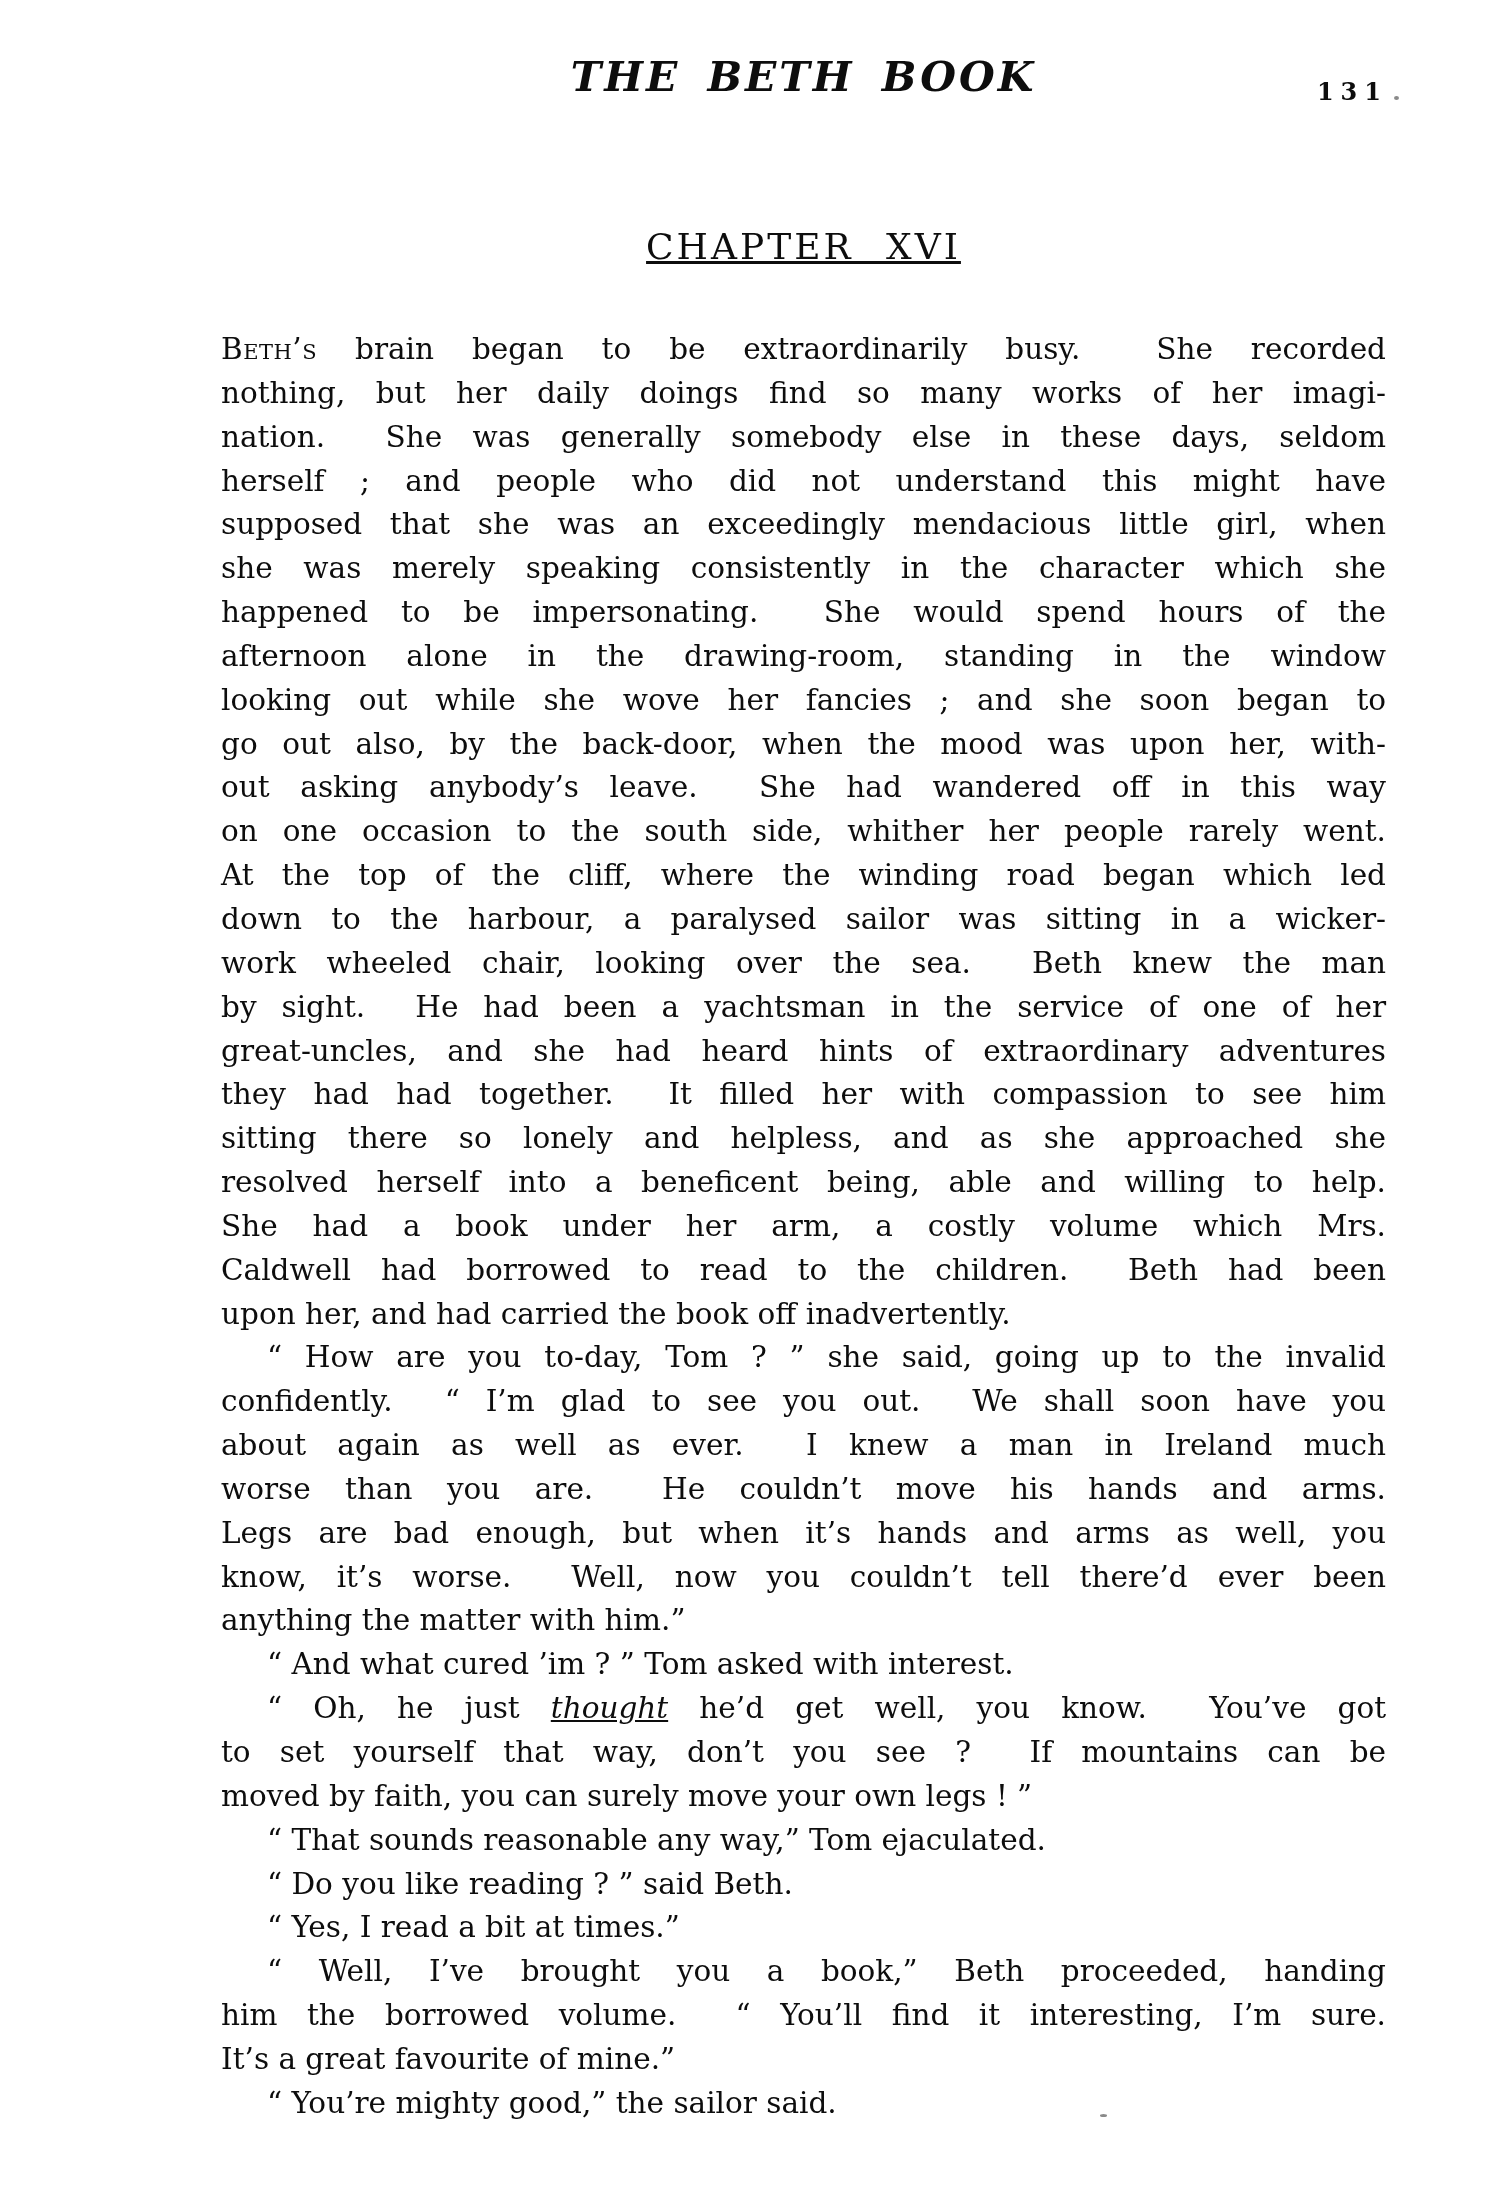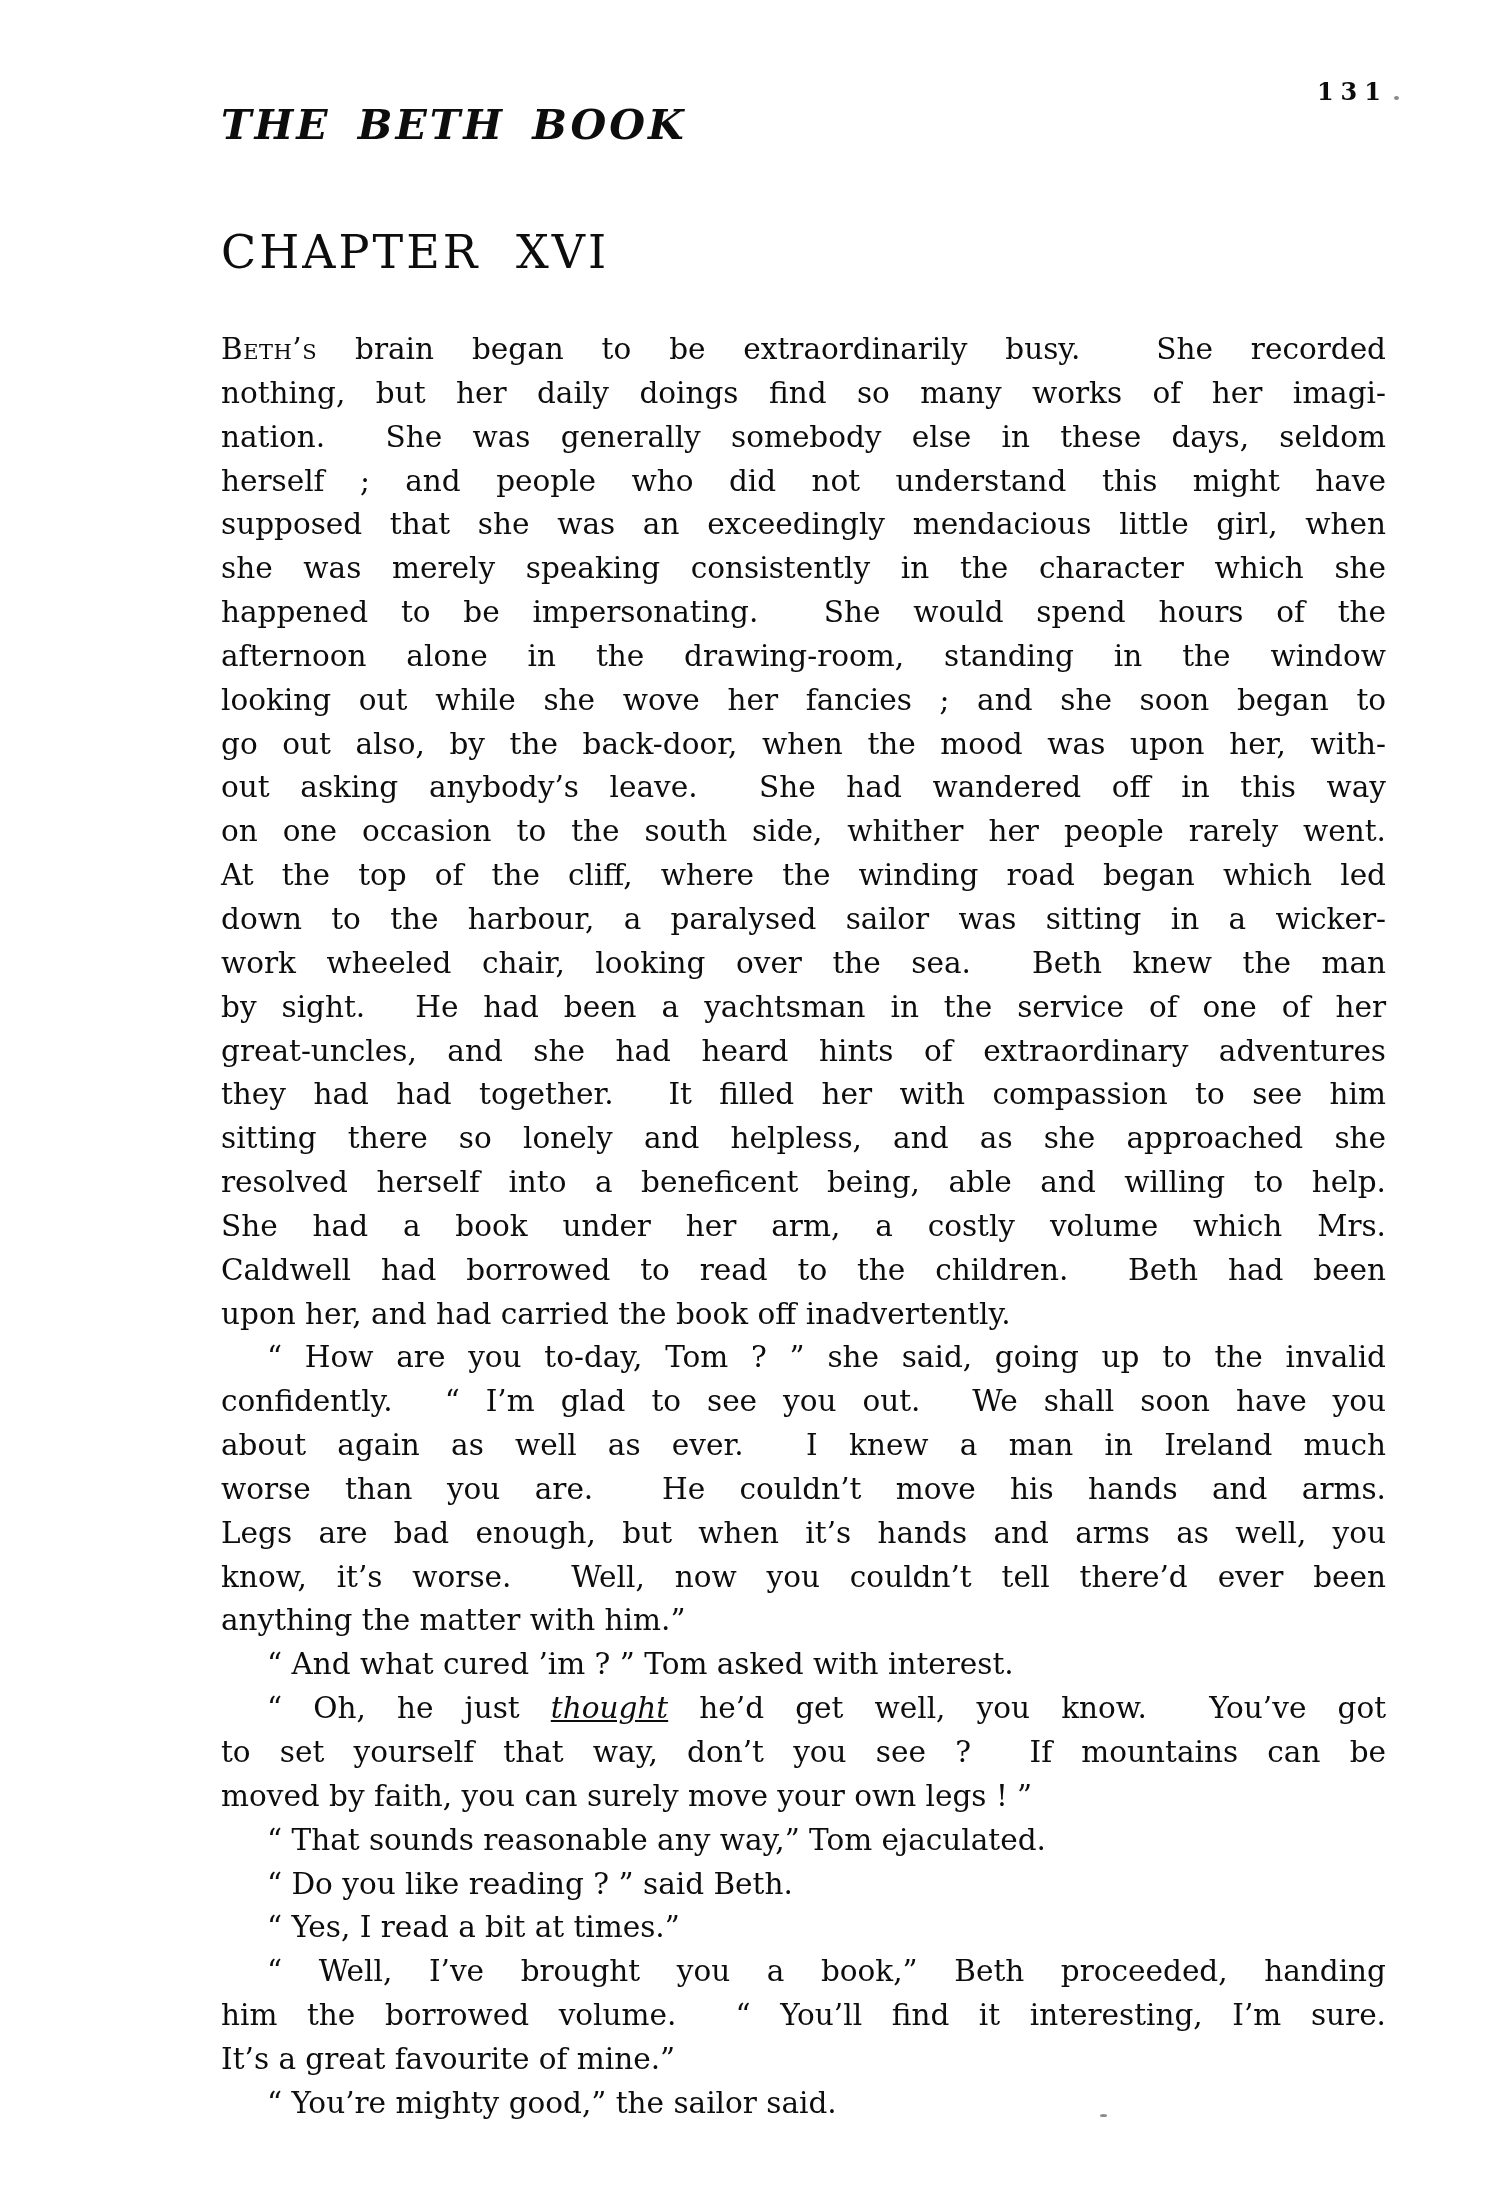--- a/index.html
+++ b/index.html
@@ -10,47 +10,48 @@
     background: #ffffff;
     font-family: "DejaVu Serif", serif;
     color: #0d0d0d;
     overflow: hidden;
   }
   .running-title {
     position: absolute;
     top: 57px;
     left: 221px;
     width: 1165px;
+    text-align: center;
     font-style: italic;
     font-weight: bold;
     font-size: 41px;
     line-height: 1;
     letter-spacing: 3px;
     word-spacing: 10px;
-    margin-top: 48px;
   }
   .page-number {
     position: absolute;
     top: 80px;
     right: 103px;
     font-size: 24px;
     line-height: 1;
     font-weight: bold;
     letter-spacing: 7px;
   }
   .chapter-heading {
     position: absolute;
     top: 229px;
     left: 221px;
     width: 1165px;
-    text-align: left;
-    font-size: 46px;
+    text-align: center;
+    font-size: 36px;
     line-height: 1;
     letter-spacing: 3px;
     word-spacing: 18px;
+    text-decoration: underline;
   }
   .text-block {
     position: absolute;
     top: 296px;
     left: 221px;
     width: 1165px;
     font-size: 29.5px;
     line-height: 43.85px;
     margin-top: 32px;
   }

